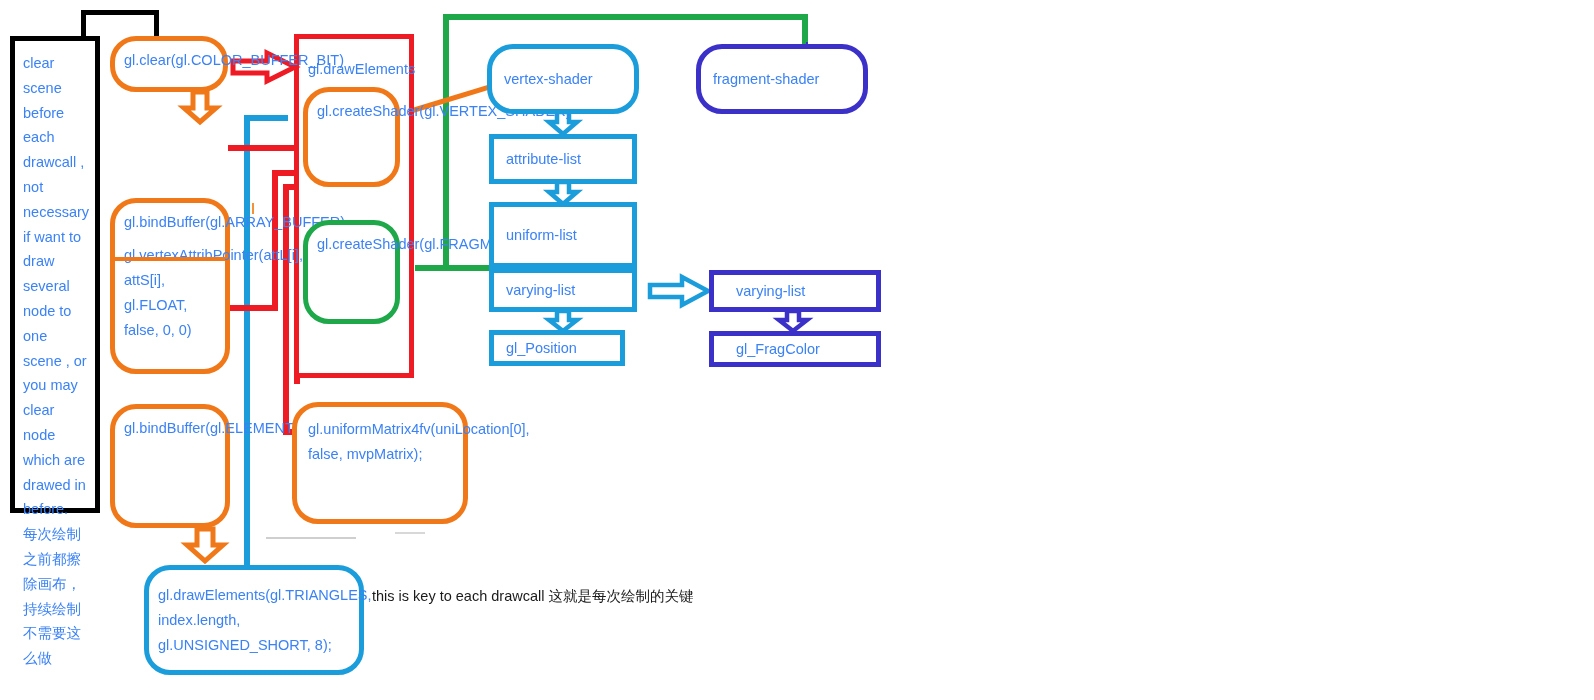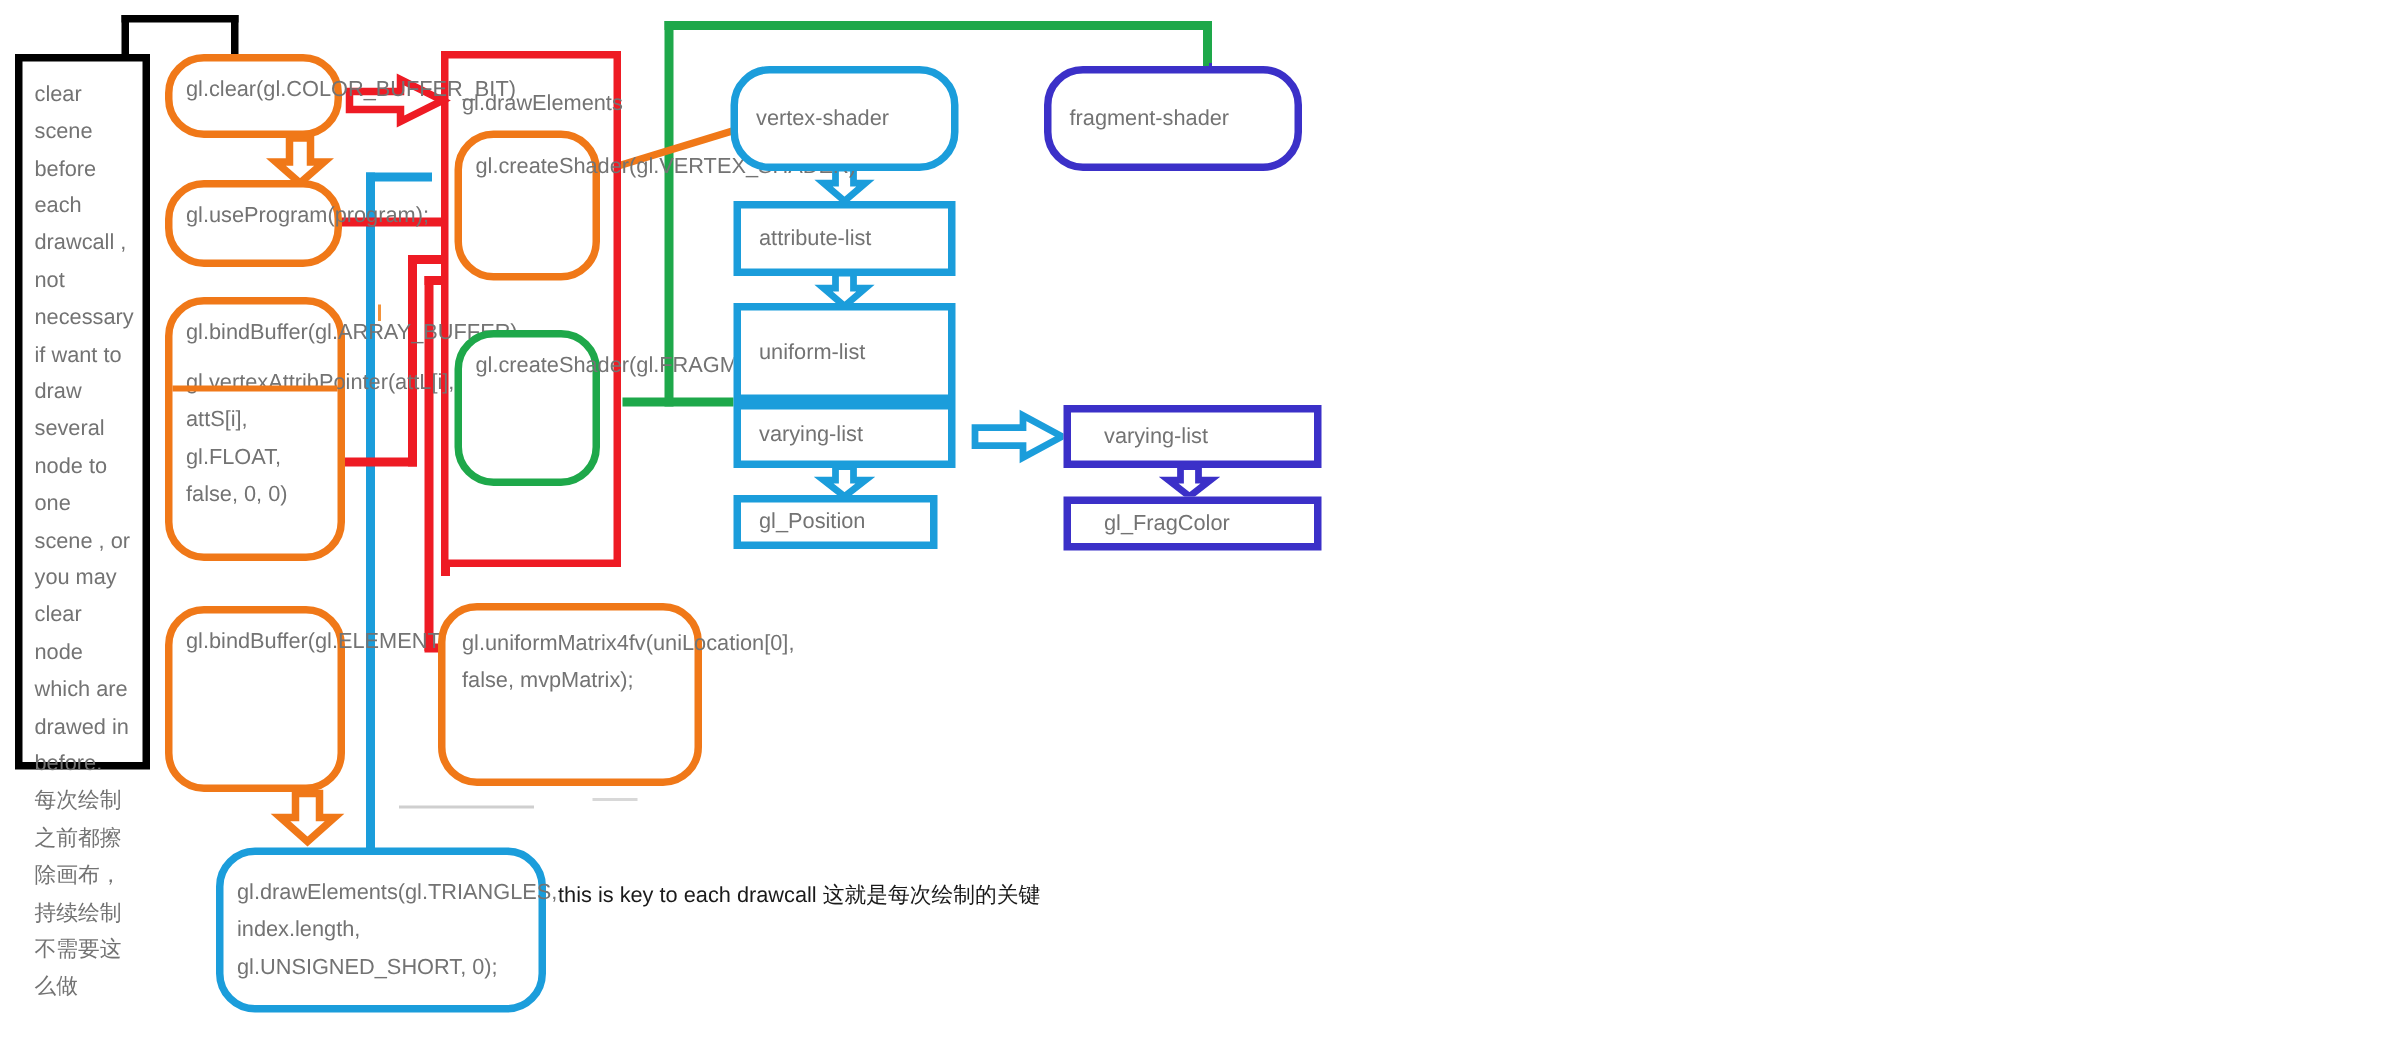--- a/index.html
+++ b/index.html
@@ -12,21 +12,21 @@
     width: 1594px;
     height: 700px;
     background: #ffffff;
     font-family: "Liberation Sans", "DejaVu Sans", sans-serif;
     overflow: hidden;
   }
   .node {
     position: absolute;
     box-sizing: border-box;
     background: #ffffff;
-    color: #737373;
+    color: #3b82f6;
     font-size: 14.5px;
     line-height: 25px;
     z-index: 5;
   }
   .node .txt {
     display: block;
     white-space: pre-line;
   }
   
   .b-black  { border: 5px solid #000000; }
@@ -154,40 +154,37 @@
   <div class="node b-black r0 pad" style="left:10px; top:36px; width:90px; height:477px; line-height:24.8px; font-size:14.5px; padding:10px 8px;">
     <span class="txt">clear scene before each drawcall ,
 not necessary if want to draw several node to one scene , or you may clear node which are drawed in before.
 每次绘制之前都擦除画布，持续绘制不需要这么做</span>
   </div>
 
   <div class="node b-orange r12 pad" style="left:110px; top:36px; width:118px; height:56px;">
     <span class="txt">gl.clear(gl.COLOR_BUFFER_BIT)</span>
   </div>
 
-  <div class="node b-orange r12 pad" style="left:110px; top:120px; width:118px; height:58px;">
-    <span class="txt">gl.useProgram(program);</span>
-  </div>
 
   <div class="node b-orange r12" style="left:110px; top:198px; width:120px; height:176px;">
     <div class="divider" style="top:54px;"></div>
     <div style="padding:7px 9px 0 9px;">
       <span class="txt">gl.bindBuffer(gl.ARRAY_BUFFER)</span>
     </div>
     <div style="padding:8px 9px 0 9px;">
       <span class="txt">gl.vertexAttribPointer(attL[i], attS[i], gl.FLOAT, false, 0, 0)</span>
     </div>
   </div>
 
   <div class="node b-orange r12 pad" style="left:110px; top:404px; width:120px; height:124px;">
     <span class="txt">gl.bindBuffer(gl.ELEMENT_ARRAY_BUFFER</span>
   </div>
 
   <div class="node b-blue r12 pad" style="left:144px; top:565px; width:220px; height:110px; padding:13px 9px 0 9px;">
-    <span class="txt">gl.drawElements(gl.TRIANGLES, index.length, gl.UNSIGNED_SHORT, 0);</span>
+    <span class="txt">gl.drawElements(gl.TRIANGLES, index.length, gl.UNSIGNED_SHORT, 8);</span>
   </div>
 
   <div class="node b-red r0" style="left:294px; top:34px; width:120px; height:344px; z-index:3;">
     <div style="padding:18px 0 0 9px;">
       <span class="txt">gl.drawElements</span>
     </div>
   </div>
 
   <div class="node b-orange r12 pad" style="left:303px; top:87px; width:97px; height:100px;">
     <span class="txt">gl.createShader(gl.VERTEX_SHADER)</span>

